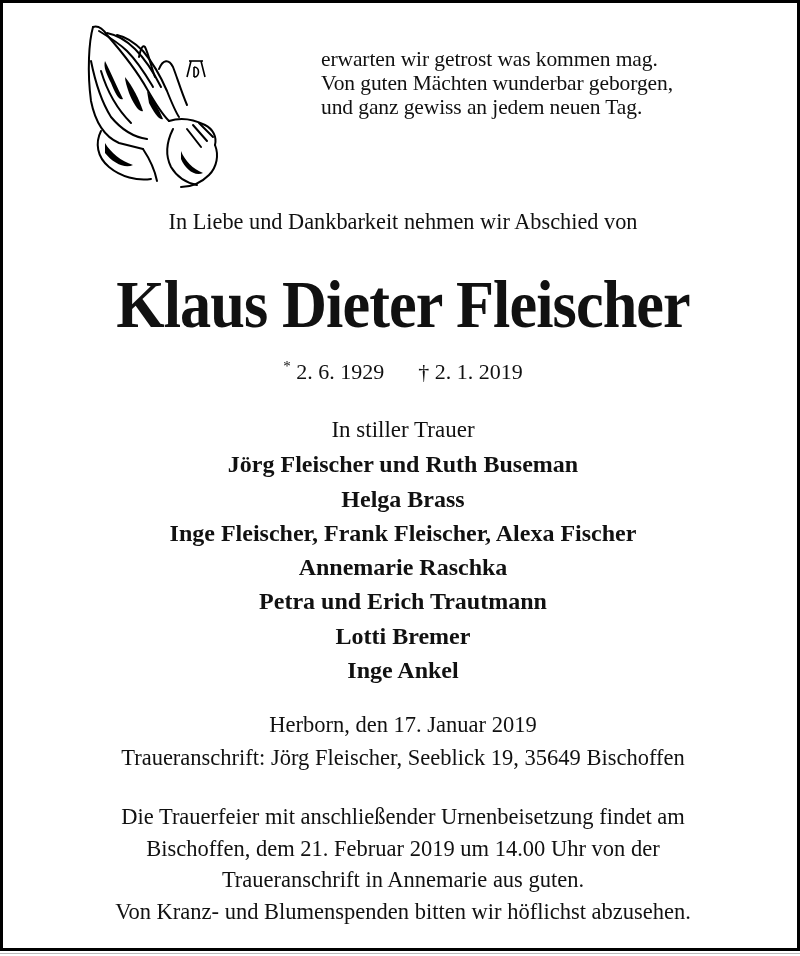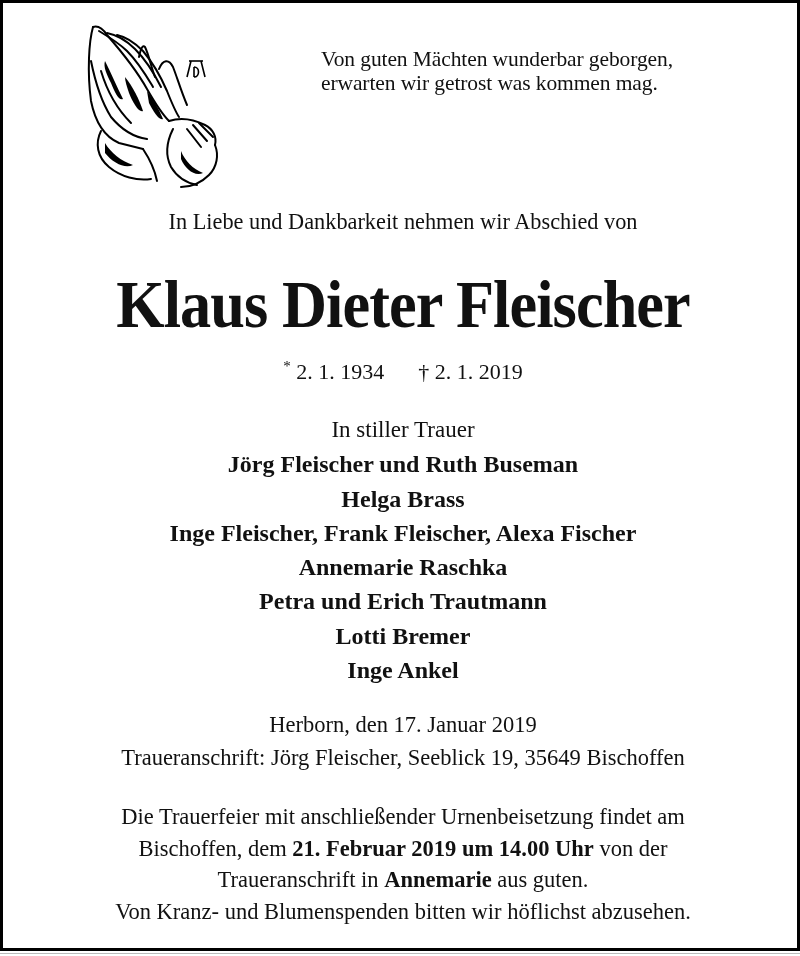--- a/index.html
+++ b/index.html
@@ -19,21 +19,21 @@
   .center-block { position: absolute; left: 0; width: 800px; text-align: center; white-space: nowrap; }
   .intro { top: 204px; font-size: 23px; line-height: 30px; transform: scaleX(0.97); }
   .name { top: 261px; font-size: 67px; line-height: 80px; font-weight: bold; letter-spacing: -1px; transform: scaleX(0.93); }
   .dates { top: 349px; font-size: 22px; line-height: 28px; }
   .dates .gap { display: inline-block; width: 34px; }
   .mourners { top: 410px; font-size: 23px; line-height: 34.3px; }
   .mourners .lead { font-weight: normal; }
   .mourners .person { font-weight: bold; font-size: 24px; }
   .place { top: 705px; font-size: 22.5px; line-height: 33px; }
   .service { top: 798px; font-size: 22.5px; line-height: 31.5px; }
-  b { font-weight: bold; }
+  b { font-weight: normal; }
 </style>
 </head>
 <body>
 
 <div class="frame">
 
   <svg class="hands" viewBox="0 0 160 170" xmlns="http://www.w3.org/2000/svg">
     <g fill="none" stroke="#000" stroke-width="2" stroke-linecap="round" stroke-linejoin="round">
 
       <path d="M12 6 C8 20, 6 50, 10 80 C14 100, 22 115, 38 122 L62 128"></path>
@@ -63,31 +63,32 @@
     </g>
 
     <g fill="none" stroke="#000" stroke-width="1.6">
       <path d="M108 40 L122 40"></path>
       <path d="M110 40 L106 56 M120 40 L124 56"></path>
       <path d="M113 46 L113 56 M113 46 C119 46, 119 56, 113 56"></path>
     </g>
   </svg>
 
   <div class="poem serif">
+    <div>erwarten wir getrost was kommen mag.</div>
     <div>Von guten Mächten wunderbar geborgen,</div>
-    <div>erwarten wir getrost was kommen mag.</div>
+    <div>und ganz gewiss an jedem neuen Tag.</div>
   </div>
 
   <div class="center-block intro serif">In Liebe und Dankbarkeit nehmen wir Abschied von</div>
 
   <div class="center-block name serif">Klaus Dieter Fleischer</div>
 
   <div class="center-block dates serif">
     <sup style="font-size:15px;">*</sup>
-    <span>2. 1. 1934</span><span class="gap"></span><span>†</span>
+    <span>2. 6. 1929</span><span class="gap"></span><span>†</span>
     <span>2. 1. 2019</span>
   </div>
 
   <div class="center-block mourners serif">
     <div class="lead">In stiller Trauer</div>
     <div class="person">Jörg Fleischer und Ruth Buseman</div>
     <div class="person">Helga Brass</div>
     <div class="person">Inge Fleischer, Frank Fleischer, Alexa Fischer</div>
     <div class="person">Annemarie Raschka</div>
     <div class="person">Petra und Erich Trautmann</div>

